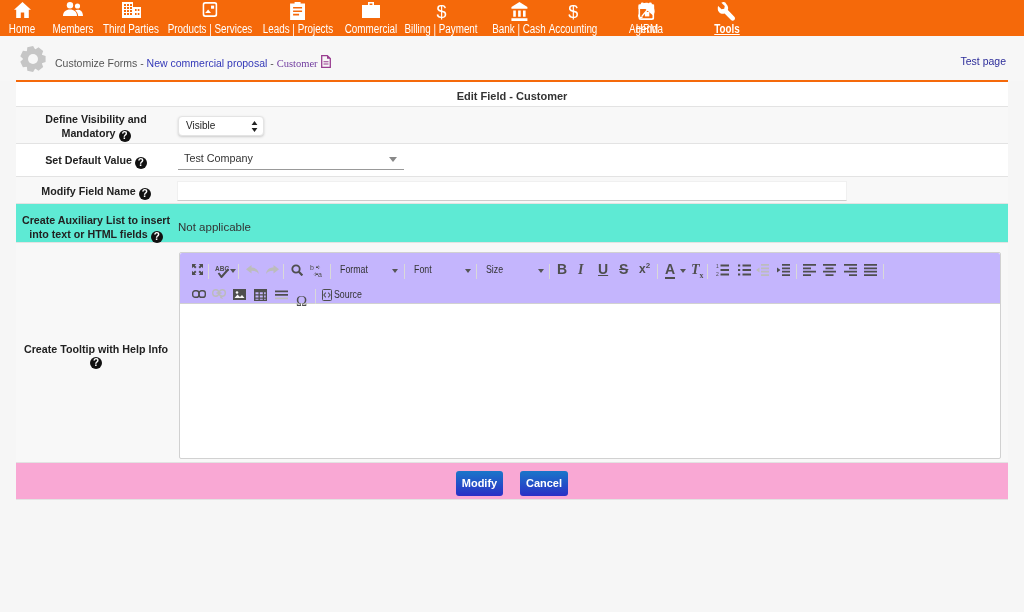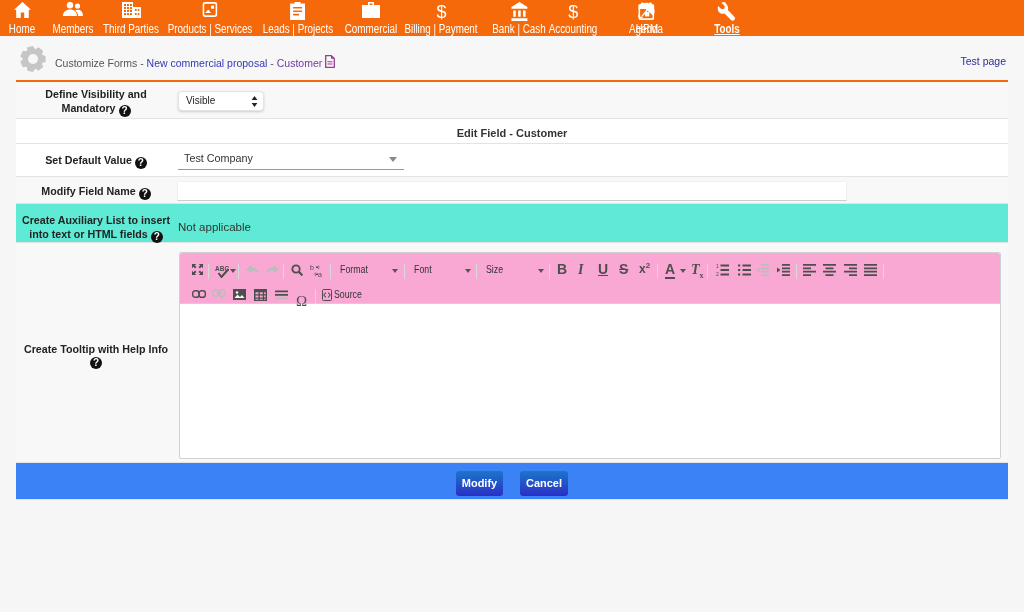--- a/index.html
+++ b/index.html
@@ -7,46 +7,46 @@
 body { position:relative; font-family:"Liberation Sans", sans-serif; background:#f6f6f6; overflow:hidden; }
 #menubar { position:absolute; left:0; top:0; width:1024px; height:36px; background:#f5690a; }
 .mi { position:absolute; top:0; height:36px; text-align:center; transform:translateX(-50%); color:#fff; }
 .mi .ic { display:block; height:21px; padding-top:2px; }
 .mi .lb { display:block; font-size:12px; line-height:11px; margin-top:3px; color:#fff; white-space:nowrap; transform:scaleX(0.82); transform-origin:50% 50%; }
 .mi svg { vertical-align:top; }
 #crumb { position:absolute; left:0; top:36px; width:1024px; height:45px; background:#f7f7f7; }
 #gear { position:absolute; left:20px; top:10px; }
 #crumbtext { position:absolute; left:55px; top:19px; font-size:10.5px; color:#555; white-space:nowrap; }
 #crumbtext .lnk1 { color:#3338b8; }
-#crumbtext .lnk2 { color:#6f3a9e; }
+#crumbtext .lnk2 { color:#6f3a9e;font-family:Liberation Serif, serif; }
 #homepage { position:absolute; right:18px; top:19px; font-size:10.5px; color:#2d2d9a; }
 #oline { position:absolute; left:16px; top:80px; width:992px; height:2px; background:#f5690a; }
 #card { position:absolute; left:16px; top:82px; width:992px; }
 .trow { position:relative; width:992px; border-bottom:1px solid #e3e3e3; }
 #titlerow { height:25px; background:#fff; text-align:center; font-weight:bold; font-size:11px; color:#333; padding-top:8px; }
 #row1 { height:37px; background:#f8f8f8; }
 #row2 { height:33px; background:#ffffff; }
 #row3 { height:27px; background:#f8f8f8; }
 #row4 { height:39px; background:#5eead4; }
 #row5 { height:220px; background:#f8f8f8; }
-#rowbtn { position:relative; height:37px; background:#3b82f6; border-bottom:1px solid #e3e3e3; }
+#rowbtn { position:relative; height:37px; background:#f9a8d4; border-bottom:1px solid #e3e3e3; }
 .lab { position:absolute; left:0px; width:160px; text-align:center; font-weight:bold; font-size:10.7px; color:#222; line-height:14px; }
 .q { display:inline-block; width:12px; height:12px; background:#111; color:#fff; border-radius:50%; font-size:10px; line-height:12px; text-align:center; font-weight:bold; vertical-align:-2px; }
 
 #sel1 { position:absolute; left:162px; top:9px; width:86px; height:20px; background:#fff; border:1px solid #e4e4e4; border-radius:4px; box-shadow:0 1px 2.5px rgba(0,0,0,0.18); font-size:10px; color:#222; line-height:18px; padding-left:7px; }
 #sel1 .ud { position:absolute; right:5px; top:4px; }
 
 #combo2 { position:absolute; left:162px; top:4px; width:226px; height:22px; border-bottom:1px solid #999; font-size:10.8px; color:#333; line-height:20px; padding-left:6px; }
 #combo2 .car { position:absolute; right:7px; top:9px; width:0; height:0; border-left:4px solid transparent; border-right:4px solid transparent; border-top:5px solid #888; }
 
 #inp3 { position:absolute; left:161px; top:4px; width:670px; height:20px; background:#fff; border:1px solid #f0f0f0; border-bottom:1px solid #ccc; }
 #na4 { position:absolute; left:162px; top:17px; font-size:11.5px; color:#333; }
 
 #editor { position:absolute; left:163px; top:9px; width:822px; height:207px; border:1px solid #d1d1d1; background:#fff; border-radius:2px; }
-#toolbar { position:relative; height:51px; background:#f9a8d4; border-bottom:1px solid #d1d1d1; border-radius:2px 2px 0 0; }
+#toolbar { position:relative; height:51px; background:#c4b5fd; border-bottom:1px solid #d1d1d1; border-radius:2px 2px 0 0; }
 .ti { position:absolute; } .ti svg { display:block; }
 .tsep { position:absolute; width:1px; height:15px; background:#d9d9d9; }
 .ttxt { position:absolute; font-size:10px; color:#333; transform:scaleX(0.88); transform-origin:0 50%; }
 .tcar { position:absolute; width:0; height:0; border-left:3.5px solid transparent; border-right:3.5px solid transparent; border-top:4px solid #555; }
 #btns { position:absolute; left:0; top:8px; width:992px; text-align:center; }
 .but { display:inline-block; color:#fff; font-weight:bold; font-size:11px; text-align:center; line-height:25px; height:25px; border-radius:3px; background:linear-gradient(180deg,#1a76c9 0%, #2a2fc6 100%); }
 </style>
 </head>
 <body>
 <div id="menubar">
@@ -149,29 +149,29 @@
   <svg width="10" height="13" viewBox="0 0 10 13" style="vertical-align:-1px">
         <path fill="none" stroke="#993d90" stroke-width="1.3" d="M0.7 0.7h5.6L9.3 3.6v8.7H0.7z"></path>
         <path fill="#993d90" d="M6 0.5l3.5 3.3H6z"></path>
         <path stroke="#993d90" stroke-width="1.1" fill="none" d="M2.5 6.8h5M2.5 9h5"></path>
       </svg>
   </div>
   <div id="homepage">Test page</div>
 </div>
 <div id="oline"></div>
 <div id="card">
+  <div id="titlerow" class="trow">Edit Field - Customer</div>
   <div id="row1" class="trow">
     <div class="lab" style="top:5px">Define Visibility and<br>Mandatory <span class="q">?</span></div>
     <div id="sel1">Visible
       <svg class="ud" width="7" height="11" viewBox="0 0 7 11">
           <path fill="#222" d="M3.5 0L6.4 4H.6zM3.5 11L.6 7h5.8z"></path>
         </svg>
     </div>
   </div>
-  <div id="titlerow" class="trow">Edit Field - Customer</div>
   <div id="row2" class="trow">
     <div class="lab" style="top:9px">Set Default Value <span class="q">?</span></div>
     <div id="combo2">Test Company<span class="car"></span></div>
   </div>
   <div id="row3" class="trow">
     <div class="lab" style="top:7px">Modify Field Name <span class="q">?</span></div>
     <div id="inp3"></div>
   </div>
   <div id="row4" class="trow">
     <div class="lab" style="top:9px">Create Auxiliary List to insert<br>into text or HTML fields <span class="q">?</span></div>

